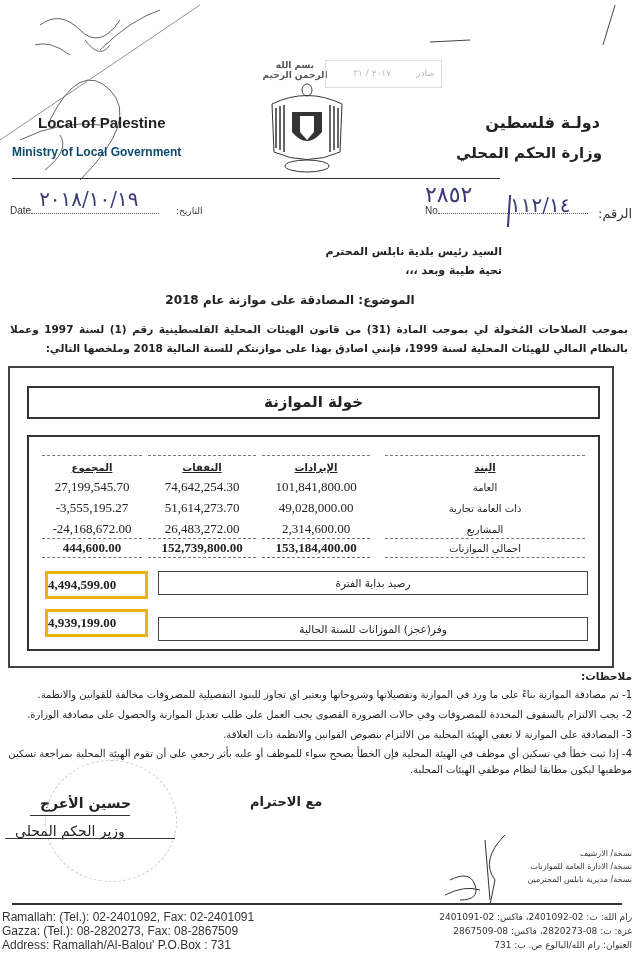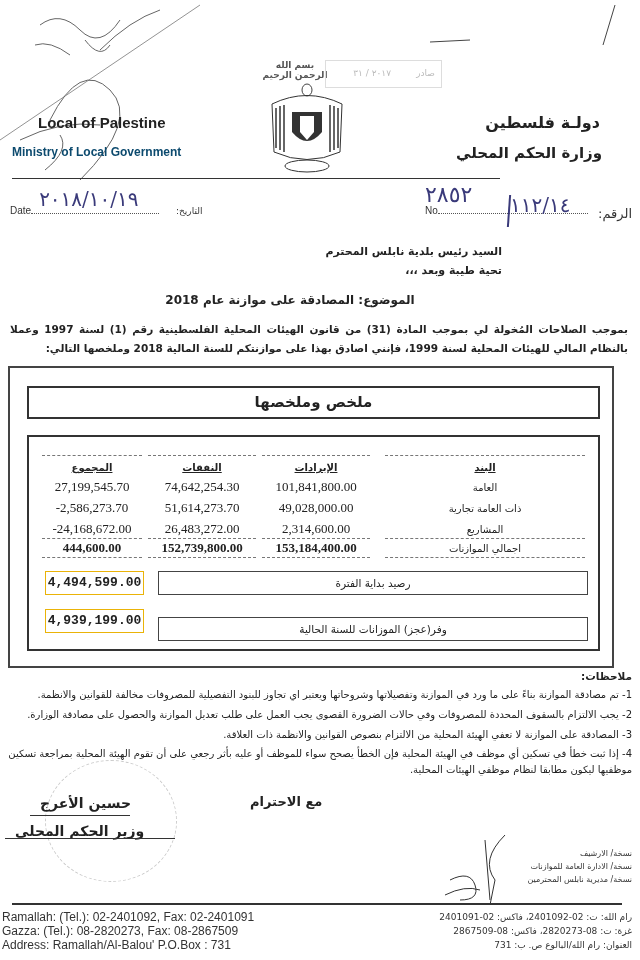--- a/index.html
+++ b/index.html
@@ -43,28 +43,28 @@
   .inner-box { left:27px; top:435px; width:569px; height:212px; border:2px solid #333; }
 
   .th { top:462px; font-size:10px; font-weight:bold; text-decoration:underline; text-align:center; }
   .th-line { top:455px; border-top:1px dashed #777; height:0; }
   .cell { font-family:"Liberation Serif", serif; font-size:13px; text-align:center; }
   .cell-ar { font-size:10px; text-align:center; }
   .row-line { border-top:1px dashed #777; height:0; }
   .total { font-weight:bold; }
 
   .bal-label { left:158px; width:428px; height:22px; border:1px solid #444; text-align:center; font-size:10.5px; line-height:22px; }
-  .bal-val { left:45px; width:97px; height:22px; border:1px solid #eab308; text-align:center; font-size:13px; font-weight:bold; line-height:22px; font-family:Liberation Mono, monospace; }
+  .bal-val { left:45px; width:97px; height:22px; border:3px solid #eab308; text-align:left; font-size:13px; font-weight:bold; line-height:22px; font-family:Liberation Serif, serif; }
 
   
   .notes-title { right:8px; top:670px; font-size:10.5px; font-weight:bold; }
   .note { right:8px; left:8px; font-size:10px; line-height:16px; }
   .closing { left:250px; top:794px; font-size:13px; font-weight:bold; }
   .sig-name { left:40px; top:795px; font-size:14px; font-weight:bold; }
-  .sig-title { left:15px; top:823px; font-size:14px; font-weight:bold; }
+  .sig-title { left:15px; top:823px; font-size:14px; font-weight:normal; }
   .sig-line1 { left:30px; top:815px; width:100px; height:1px; background:#333; }
   .sig-line2 { left:5px; top:838px; width:170px; height:1px; background:#333; }
   .seal { left:45px; top:760px; width:130px; height:120px; border:1px dashed #ccc; border-radius:50%; }
   .cc { right:8px; font-size:8px; line-height:12px; color:#333; }
   .bottom-rule { left:12px; top:903px; width:610px; height:2px; background:#333; }
   .foot-en { left:2px; font-size:12px; color:#333; font-family:"Liberation Sans", sans-serif; line-height:13px; }
   .foot-ar { right:8px; font-size:9px; color:#333; line-height:13px; }
   svg.deco { position:absolute; overflow:visible; }
 </style>
 </head>
@@ -122,42 +122,42 @@
 <div class="abs no-hand2">١١٢/١٤</div>
 <div class="abs no-ar ar">الرقم:</div>
 
 <div class="abs addr1 ar">السيد رئيس بلدية نابلس المحترم</div>
 <div class="abs addr2 ar">تحية طيبة وبعد ،،،</div>
 
 <div class="abs subject ar">الموضوع: المصادقة على موازنة عام 2018</div>
 <div class="abs intro ar">بموجب الصلاحات المُخولة لي بموجب المادة (31) من قانون الهيئات المحلية الفلسطينية رقم (1) لسنة 1997 وعملا بالنظام المالي للهيئات المحلية لسنة 1999، فإنني اصادق بهذا على موازنتكم للسنة المالية 2018 وملخصها التالي:</div>
 
 <div class="abs outer-box"></div>
-<div class="abs title-box ar">ملخص وملخصها</div>
+<div class="abs title-box ar">خولة الموازنة</div>
 <div class="abs inner-box"></div>
 
 <div class="abs th-line" style="left:385px;width:200px;"></div>
 <div class="abs th-line" style="left:262px;width:108px;"></div>
 <div class="abs th-line" style="left:148px;width:108px;"></div>
 <div class="abs th-line" style="left:42px;width:100px;"></div>
 
 <div class="abs th ar" style="left:385px;width:200px;">البند</div>
 <div class="abs th ar" style="left:262px;width:108px;">الإيرادات</div>
 <div class="abs th ar" style="left:148px;width:108px;">النفقات</div>
 <div class="abs th ar" style="left:42px;width:100px;">المجموع</div>
 
 <div class="abs cell-ar ar" style="left:385px;width:200px;top:482px;">العامة</div>
 <div class="abs cell" style="left:262px;width:108px;top:479px;">101,841,800.00</div>
 <div class="abs cell" style="left:148px;width:108px;top:479px;">74,642,254.30</div>
 <div class="abs cell" style="left:42px;width:100px;top:479px;">27,199,545.70</div>
 
 <div class="abs cell-ar ar" style="left:385px;width:200px;top:503px;">ذات العامة تجارية</div>
 <div class="abs cell" style="left:262px;width:108px;top:500px;">49,028,000.00</div>
 <div class="abs cell" style="left:148px;width:108px;top:500px;">51,614,273.70</div>
-<div class="abs cell" style="left:42px;width:100px;top:500px;">-2,586,273.70</div>
+<div class="abs cell" style="left:42px;width:100px;top:500px;">-3,555,195.27</div>
 
 <div class="abs cell-ar ar" style="left:385px;width:200px;top:524px;">المشاريع</div>
 <div class="abs cell" style="left:262px;width:108px;top:521px;">2,314,600.00</div>
 <div class="abs cell" style="left:148px;width:108px;top:521px;">26,483,272.00</div>
 <div class="abs cell" style="left:42px;width:100px;top:521px;">-24,168,672.00</div>
 
 <div class="abs row-line" style="left:385px;width:200px;top:538px;"></div>
 <div class="abs row-line" style="left:262px;width:108px;top:538px;"></div>
 <div class="abs row-line" style="left:148px;width:108px;top:538px;"></div>
 <div class="abs row-line" style="left:42px;width:100px;top:538px;"></div>

